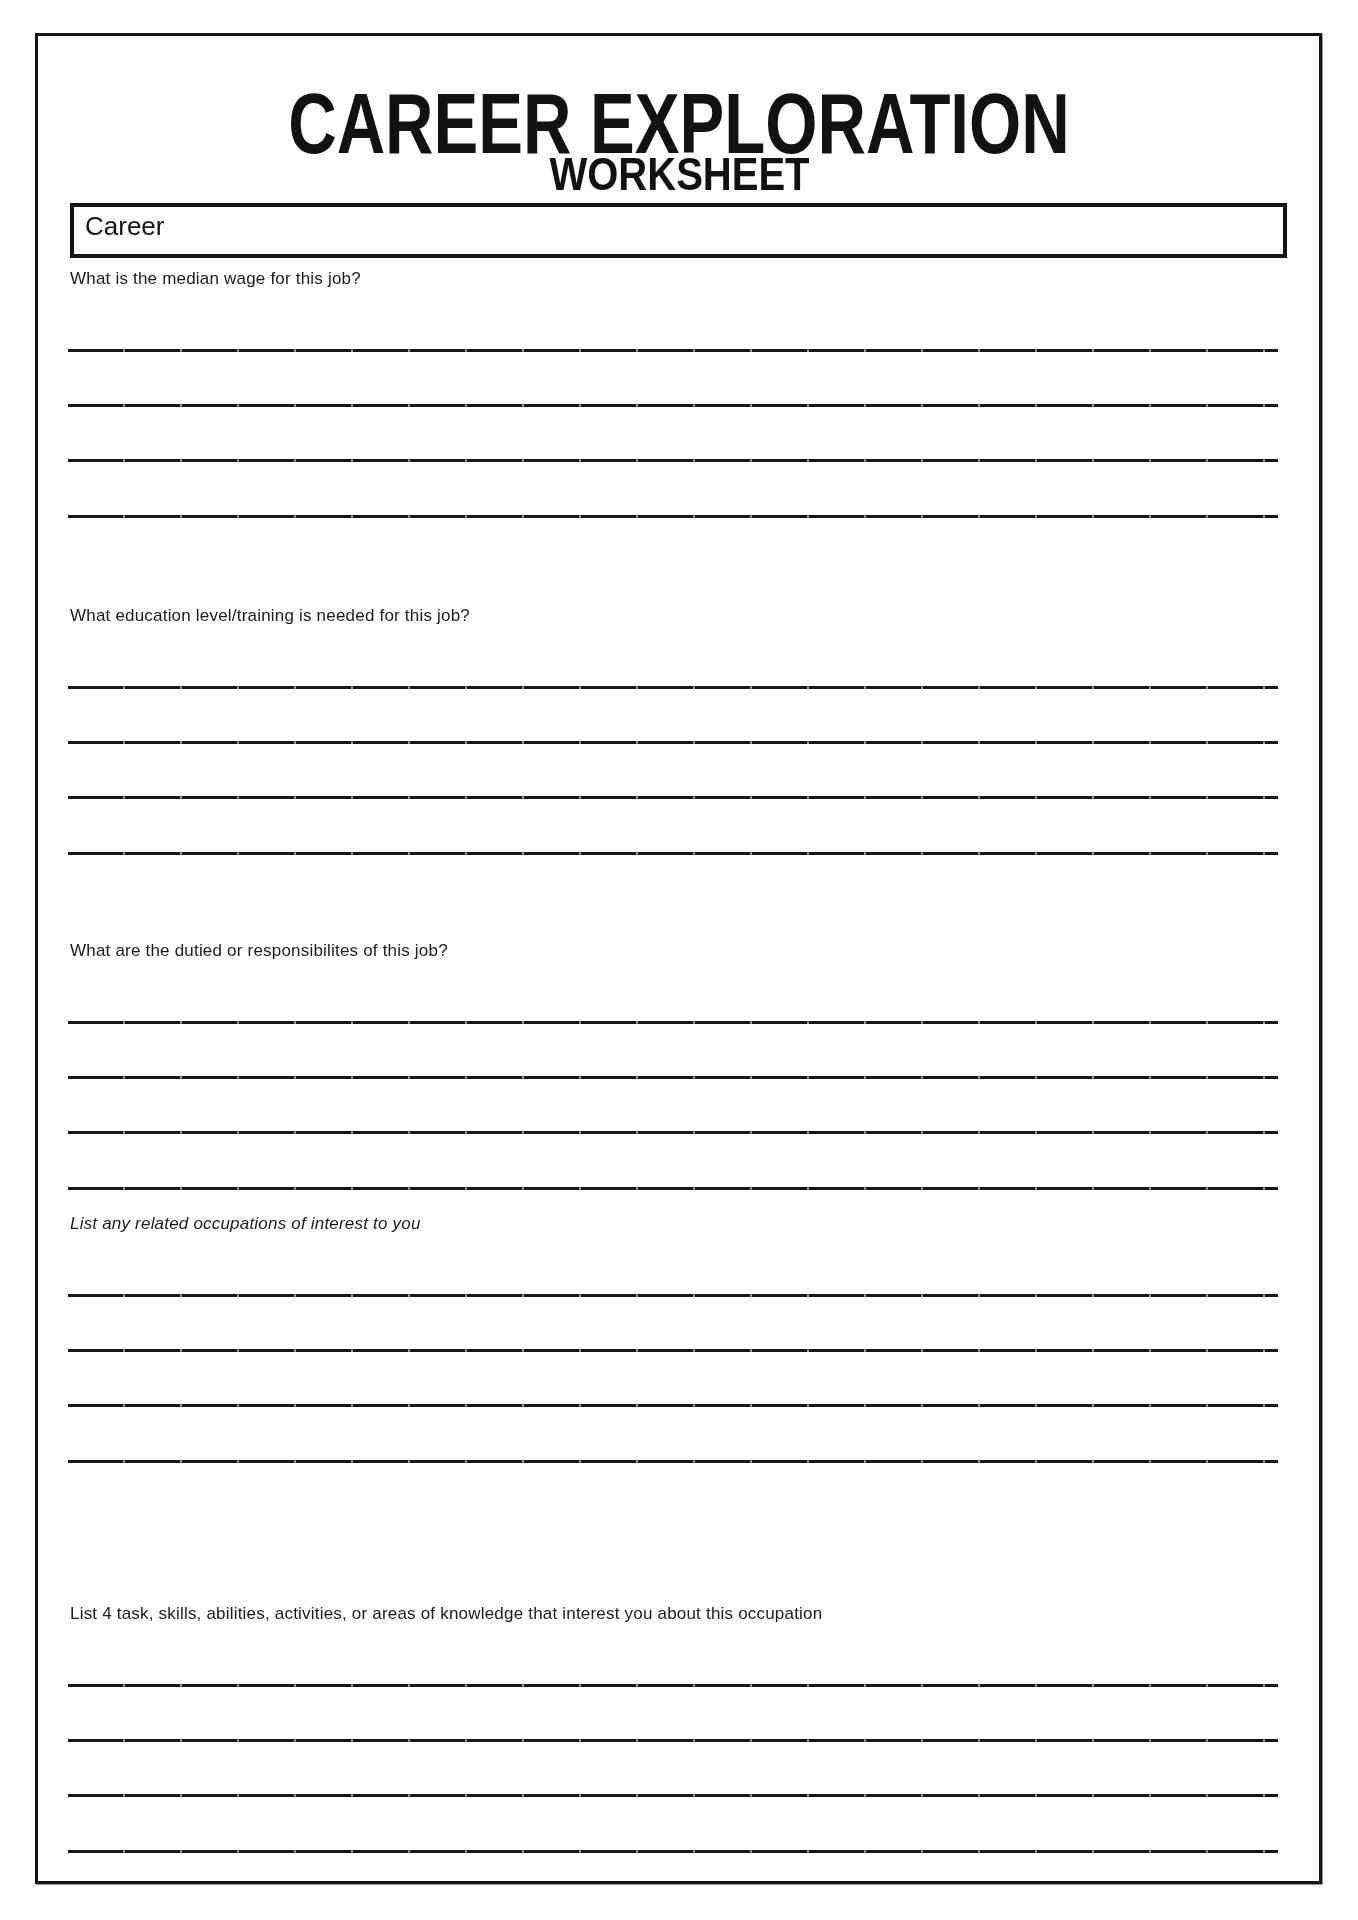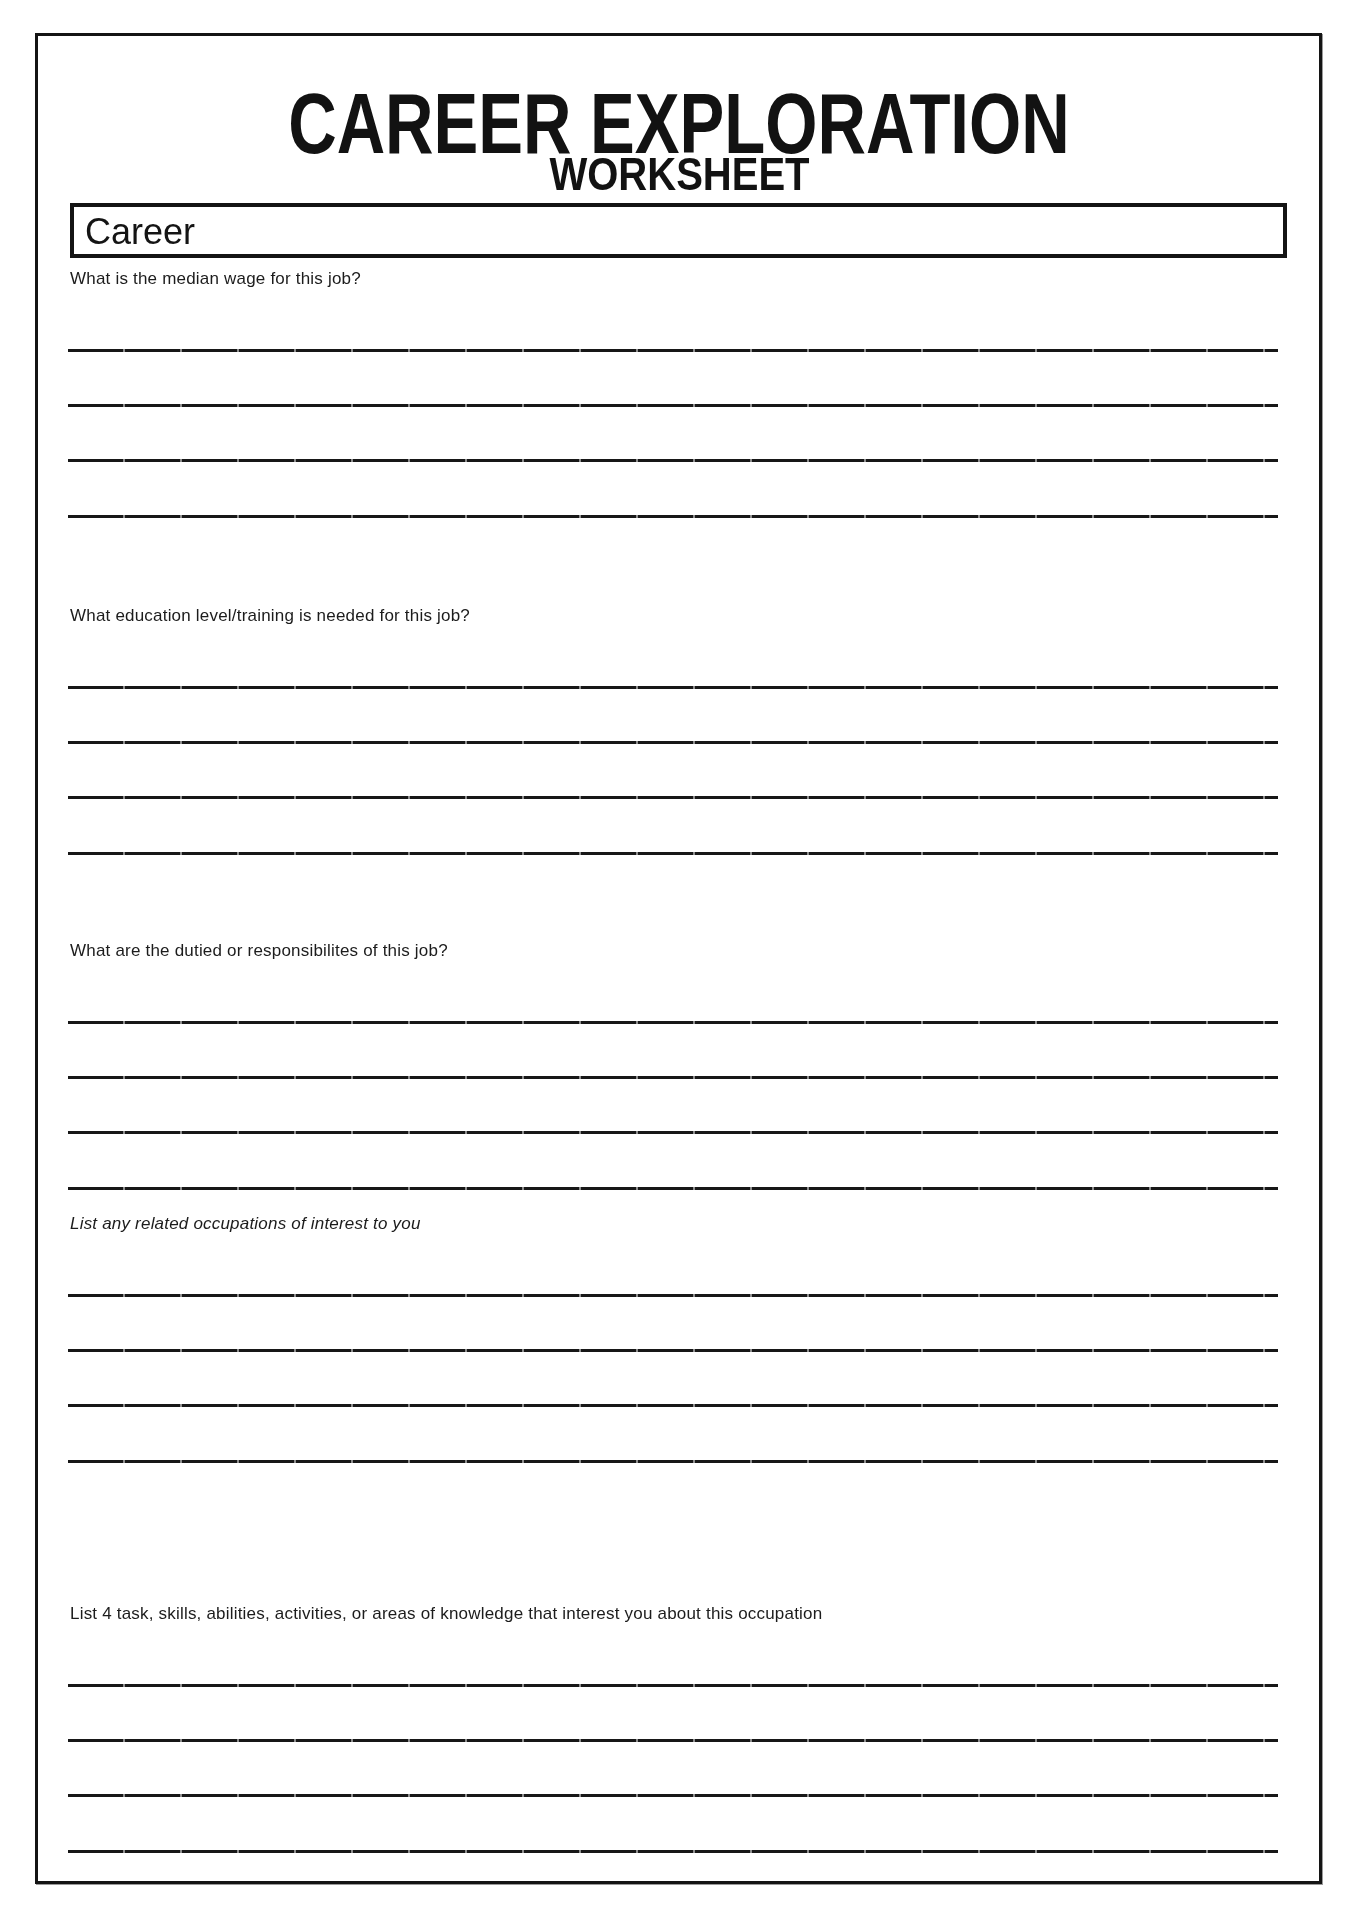--- a/index.html
+++ b/index.html
@@ -66,21 +66,21 @@
     top: 203px;
     width: 1209px;
     height: 47px;
     border: 4px solid #141414;
     background: #ffffff;
   }
   .career-label {
     position: absolute;
     left: 11px;
     top: 5px;
-    font-size: 36px;
+    font-size: 26px;
     color: #141414;
     line-height: 1.1;
   }
   .section {
     position: absolute;
     left: 70px;
     width: 1210px;
     height: 300px;
   }
   .question {

